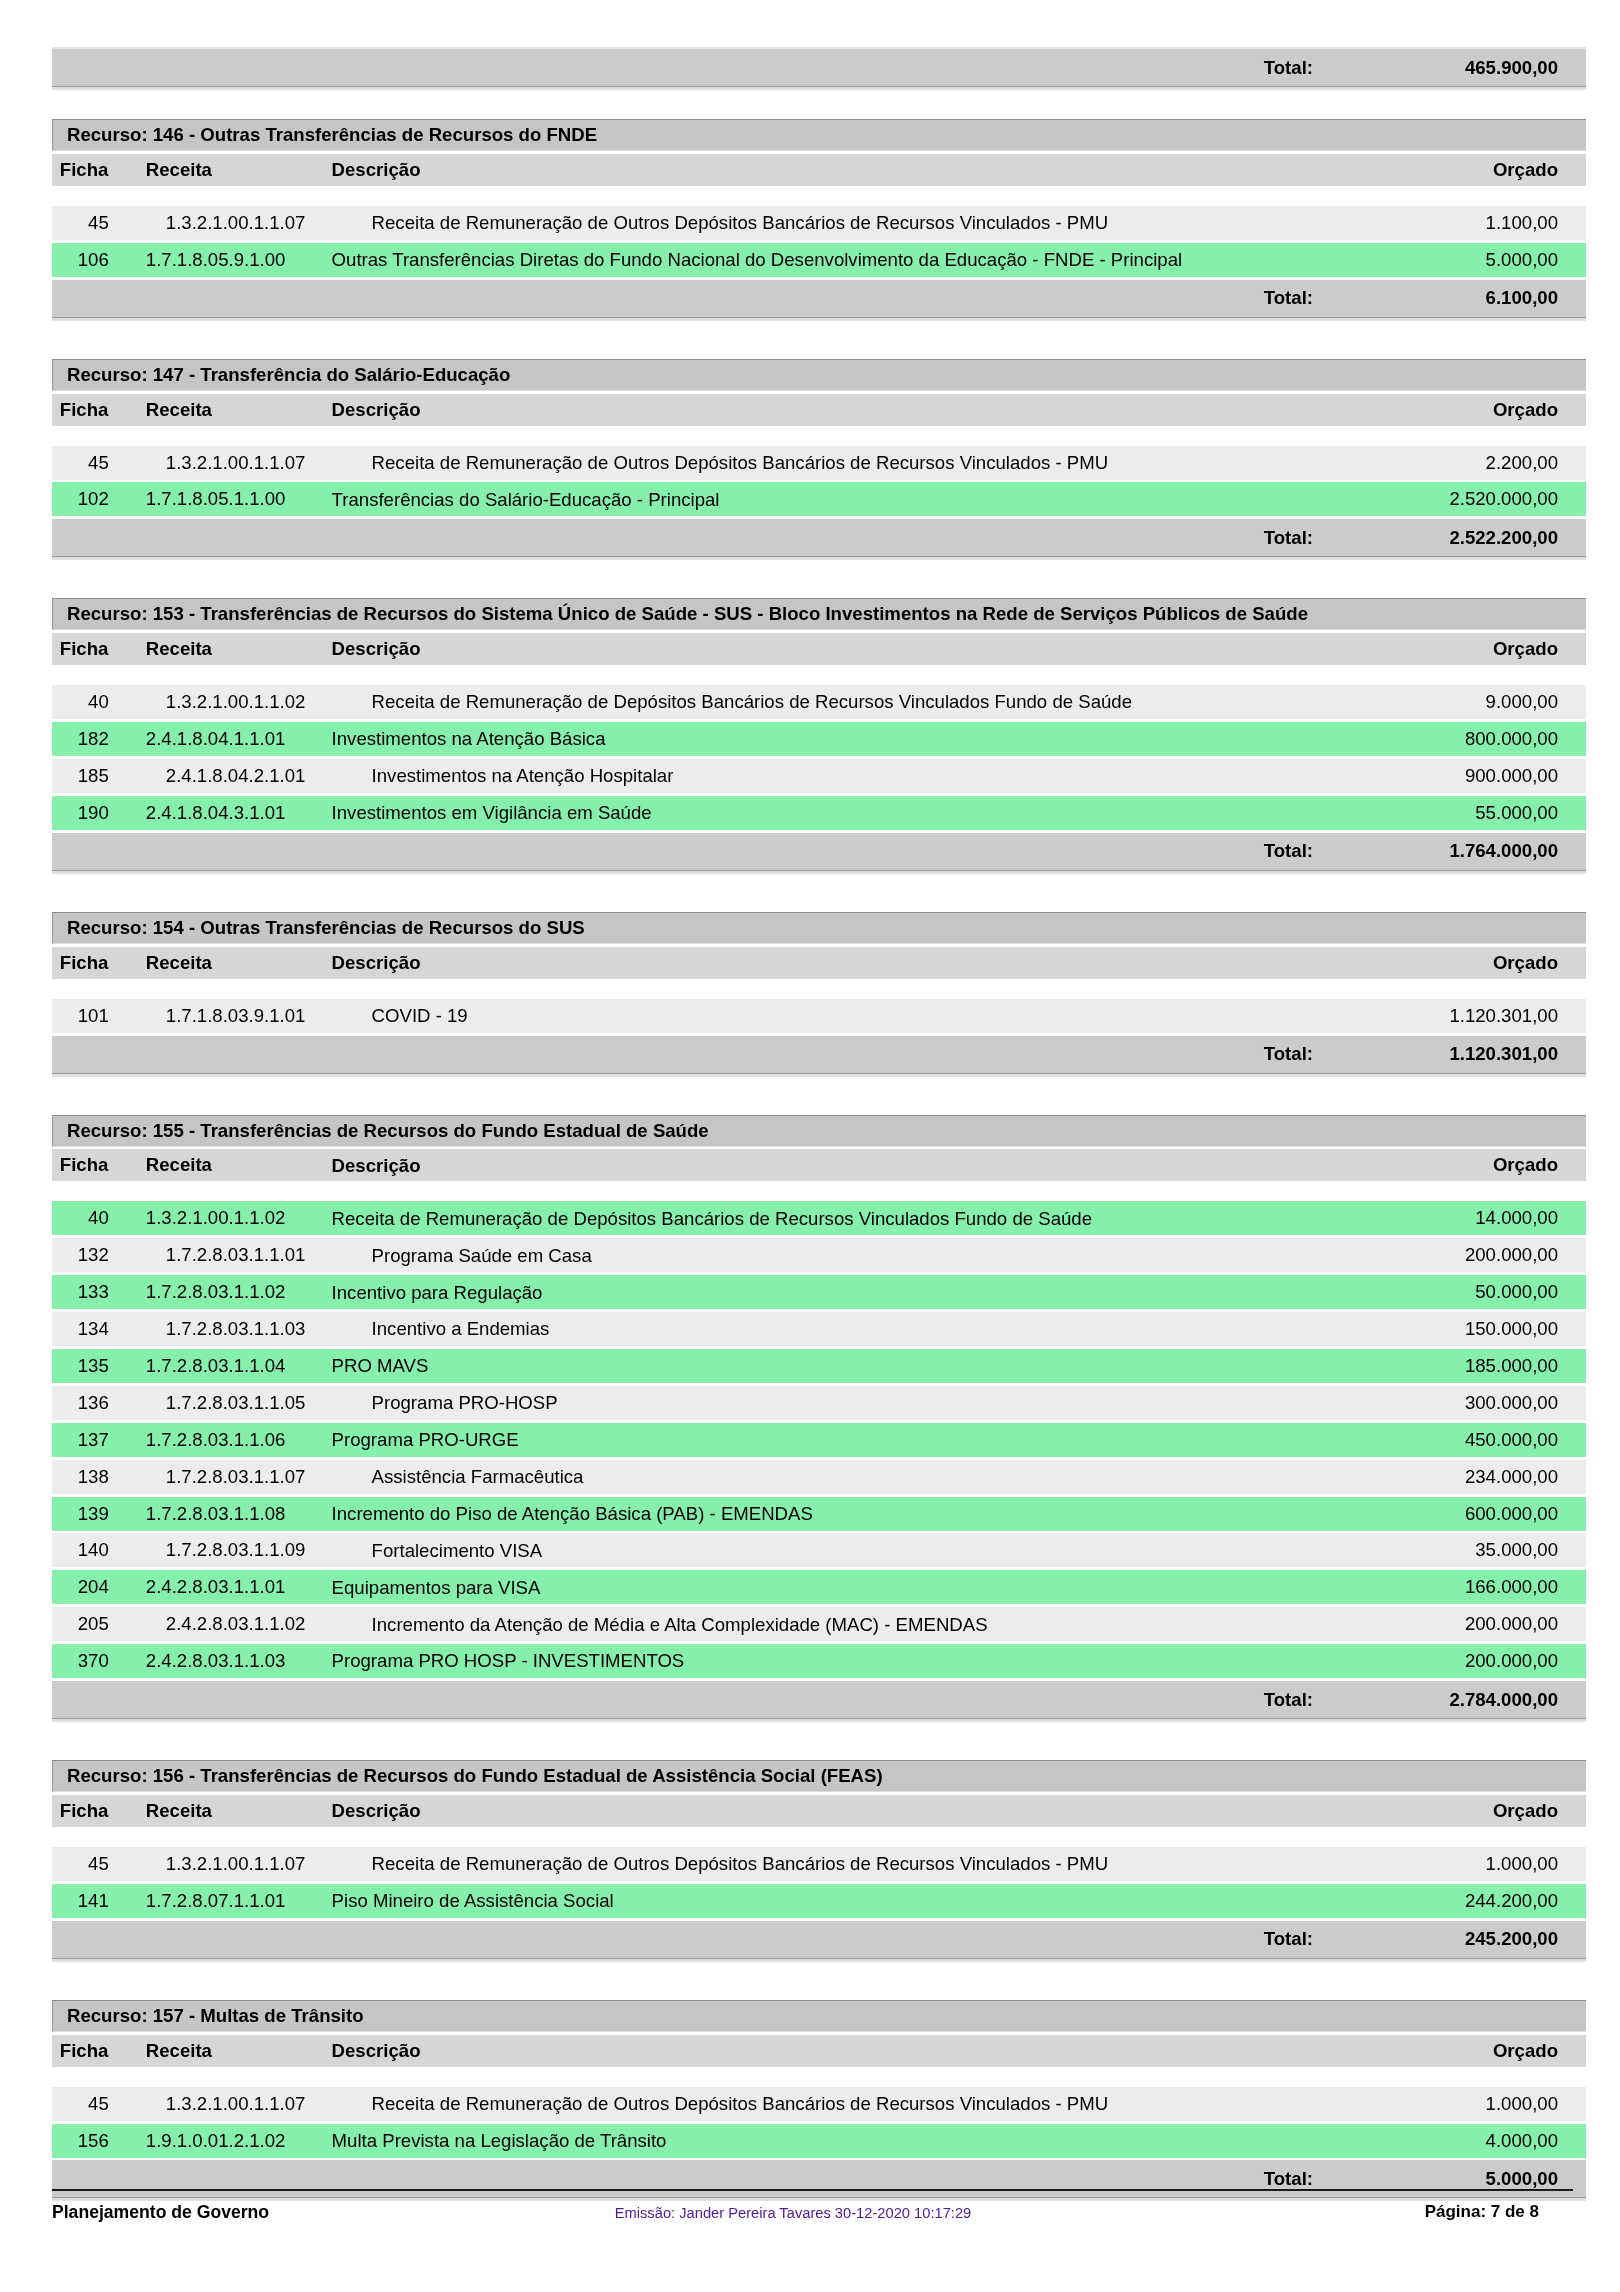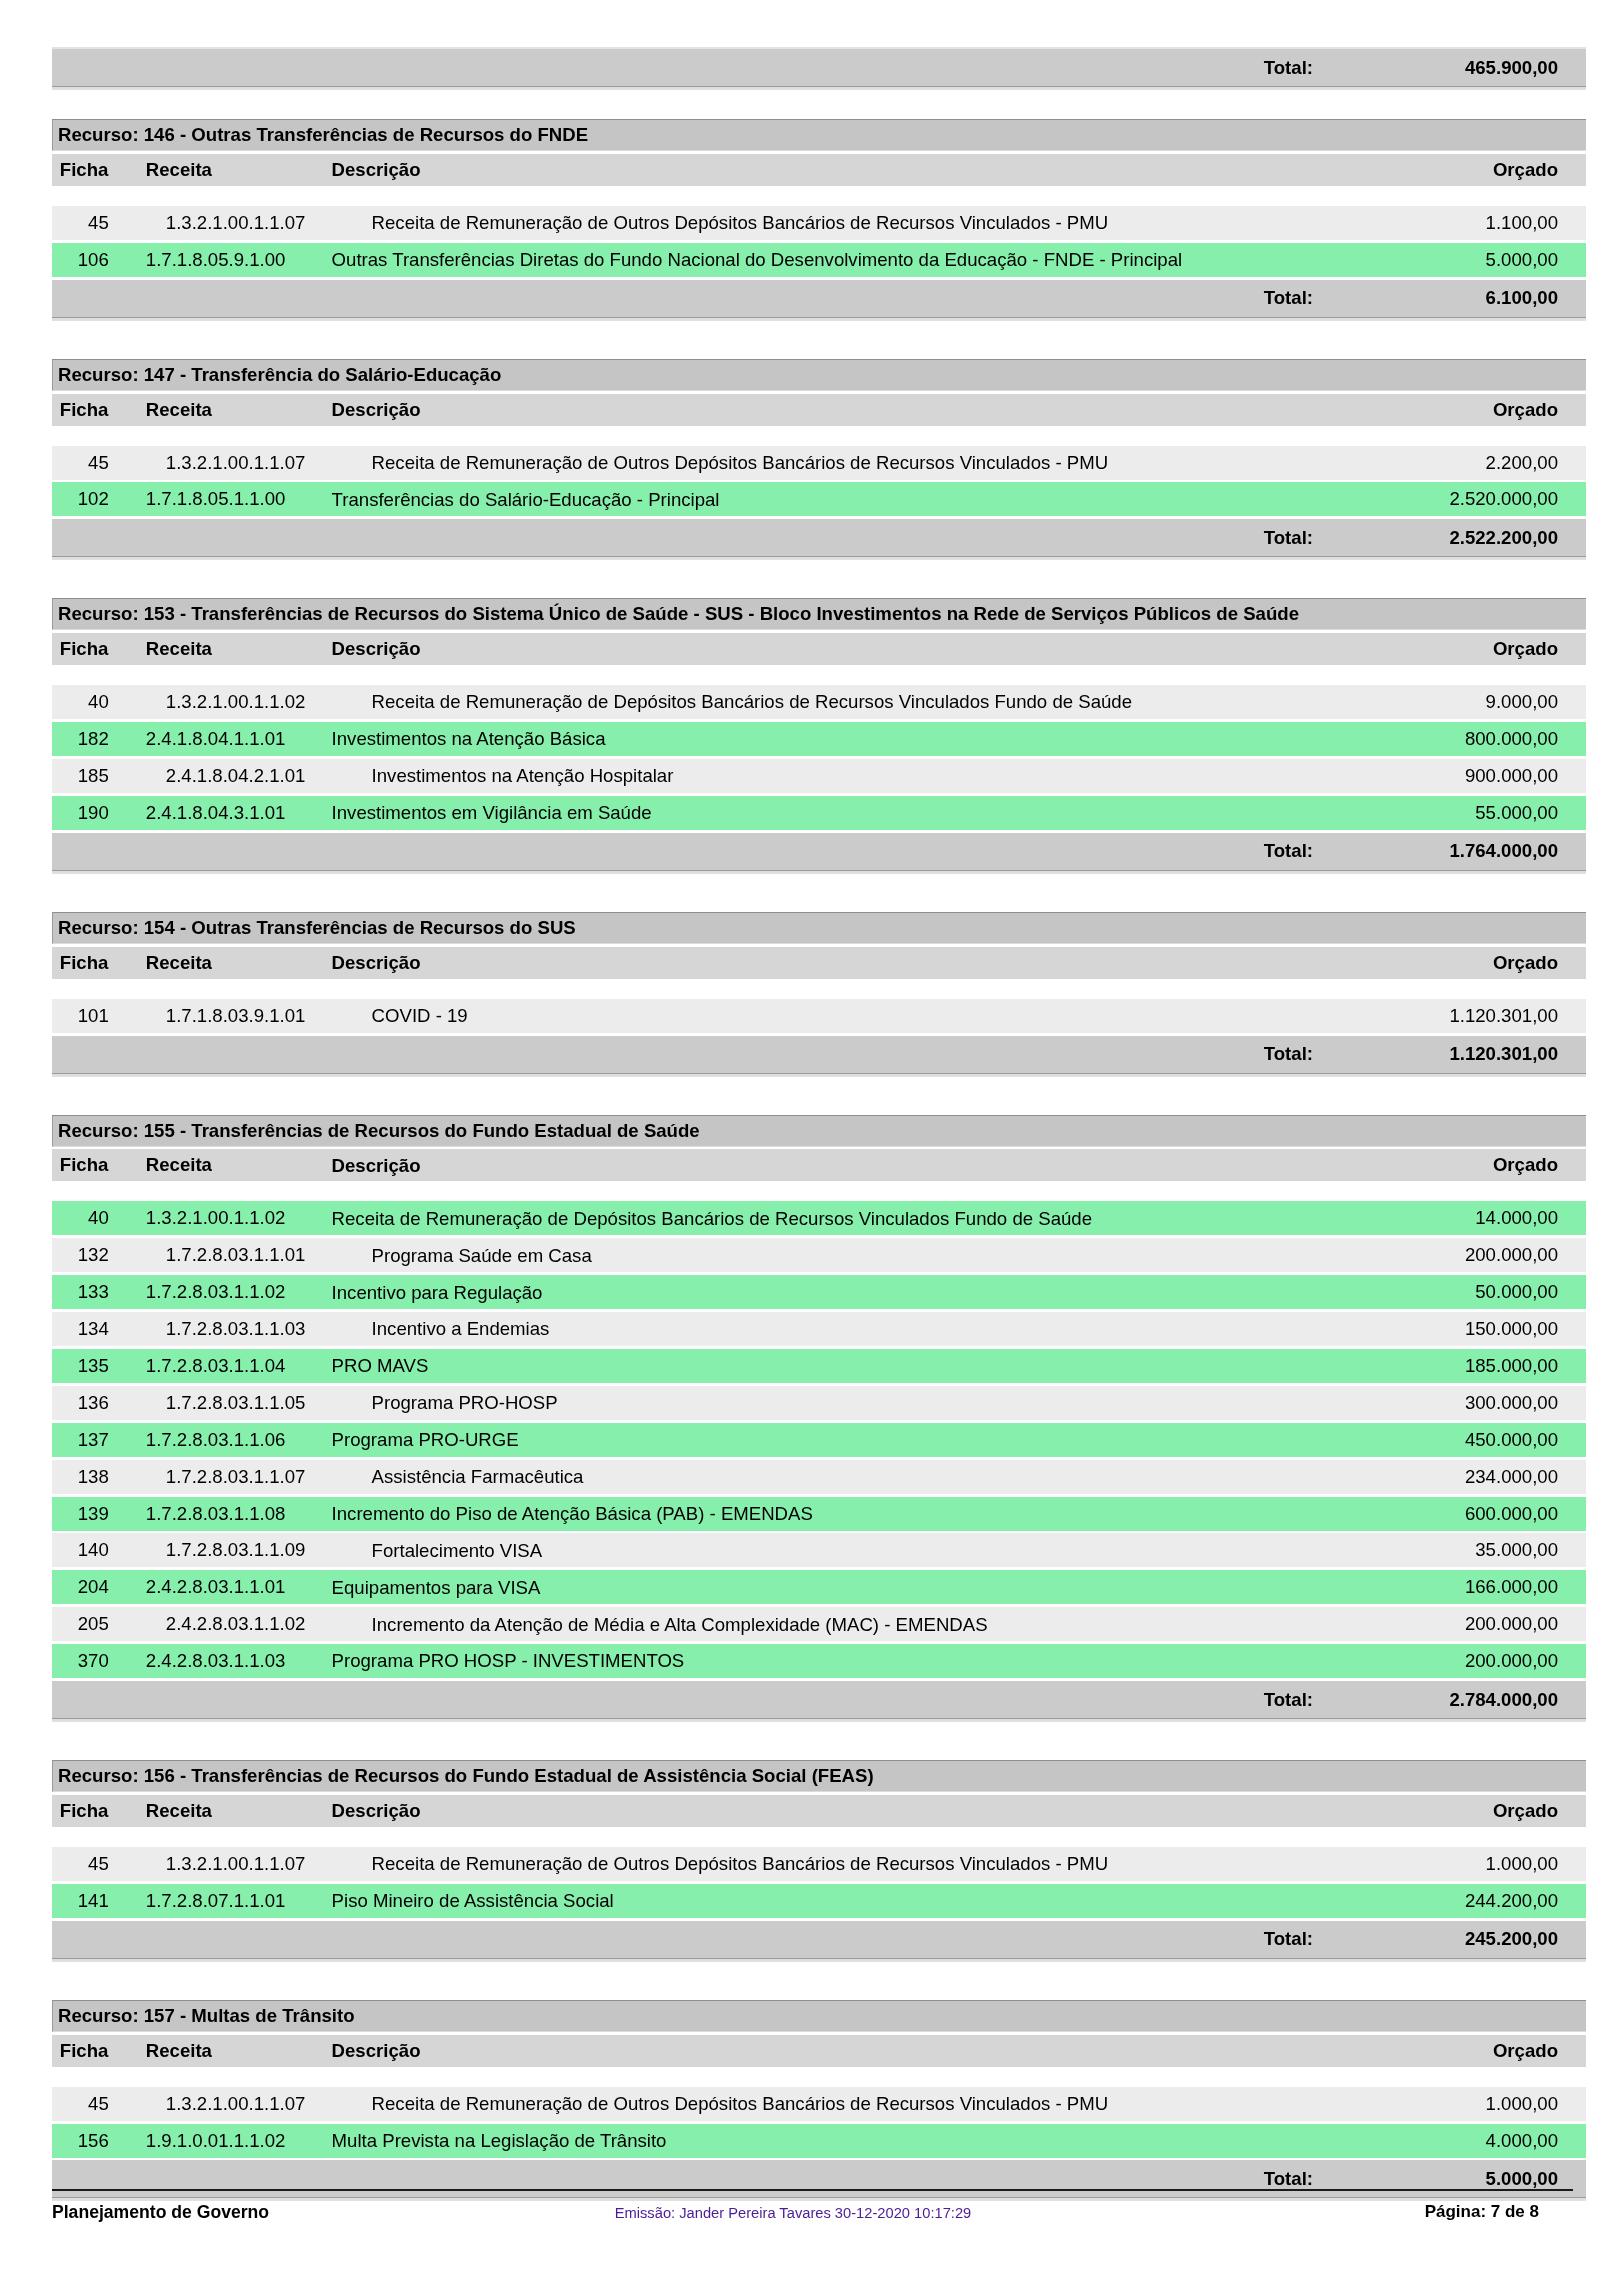--- a/index.html
+++ b/index.html
@@ -23,21 +23,21 @@
   
   .section-bar {
     background: #c5c5c5;
     border-top: 1px solid #8d8d8d;
     border-left: 1px solid #9a9a9a;
     border-right: 1px solid #c2c2c2;
     border-bottom: 1px solid #dcdcdc;
     height: 30px;
     display: flex;
     align-items: center;
-    padding-left: 5px;
+    padding-left: 14px;
     font-weight: bold;
     margin-bottom: 2.9px;
   }
   .header-row {
     background: #d6d6d6;
     height: 32px;
     display: flex;
     align-items: center;
     font-weight: bold;
     margin-bottom: 20px;
@@ -399,21 +399,21 @@
     <div>
   <div class="row shaded">
     <span class="cell-ficha">45</span>
     <span class="cell-receita">1.3.2.1.00.1.1.07</span>
     <span class="cell-desc">Receita de Remuneração de Outros Depósitos Bancários de Recursos Vinculados - PMU</span>
     <span class="cell-orcado">1.000,00</span>
   </div>
 
   <div class="row">
     <span class="cell-ficha">156</span>
-    <span class="cell-receita">1.9.1.0.01.1.1.02</span>
+    <span class="cell-receita">1.9.1.0.01.2.1.02</span>
     <span class="cell-desc">Multa Prevista na Legislação de Trânsito</span>
     <span class="cell-orcado">4.000,00</span>
   </div>
 </div>
     <div class="total-row">
       <span>Total:</span>
       <span class="total-value">5.000,00</span>
     </div>
   </div>
 </div>

